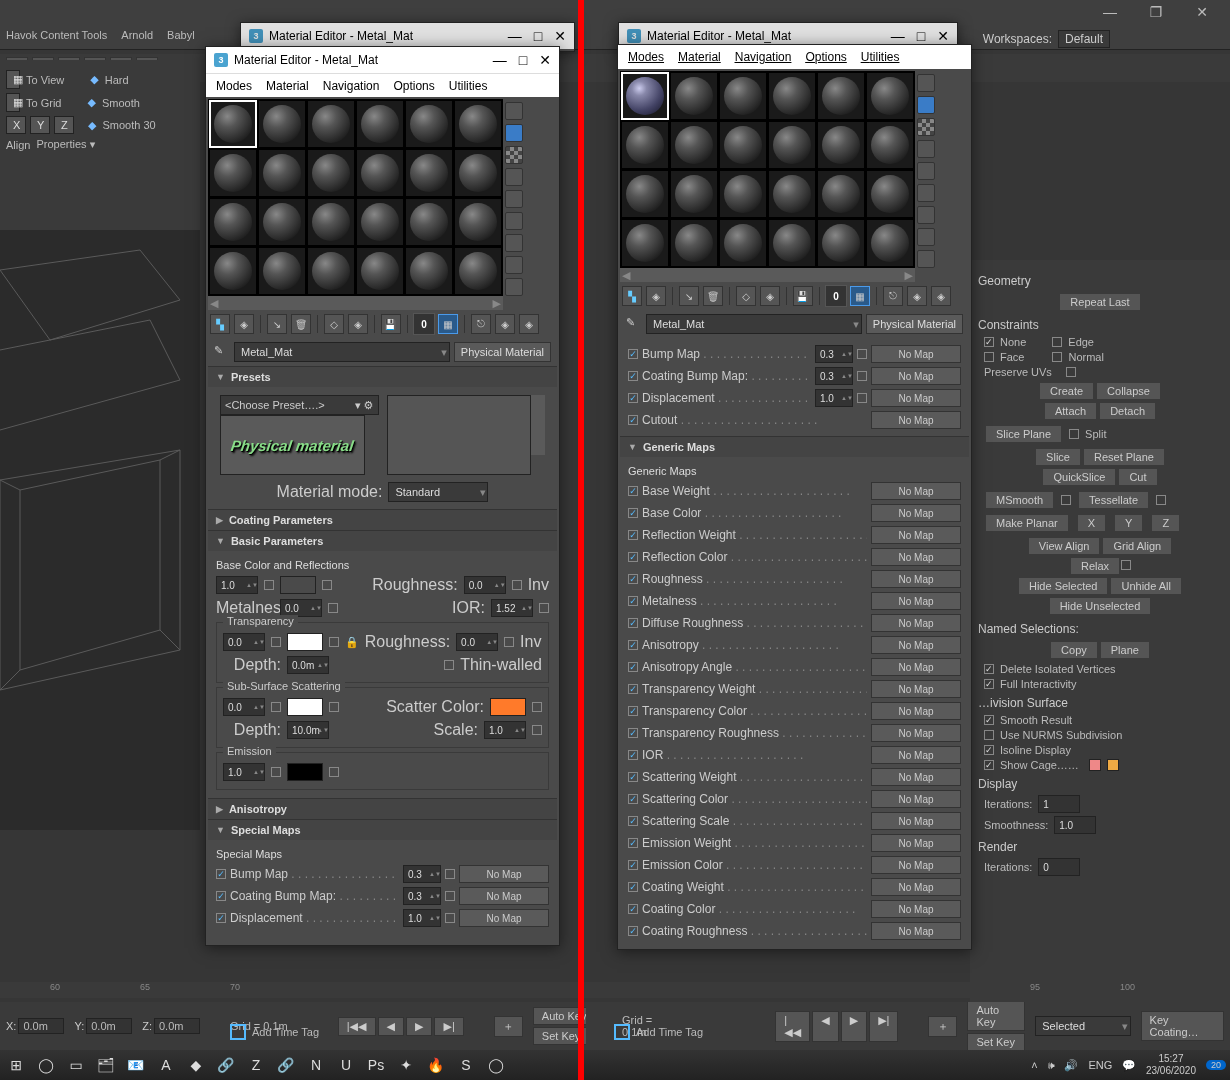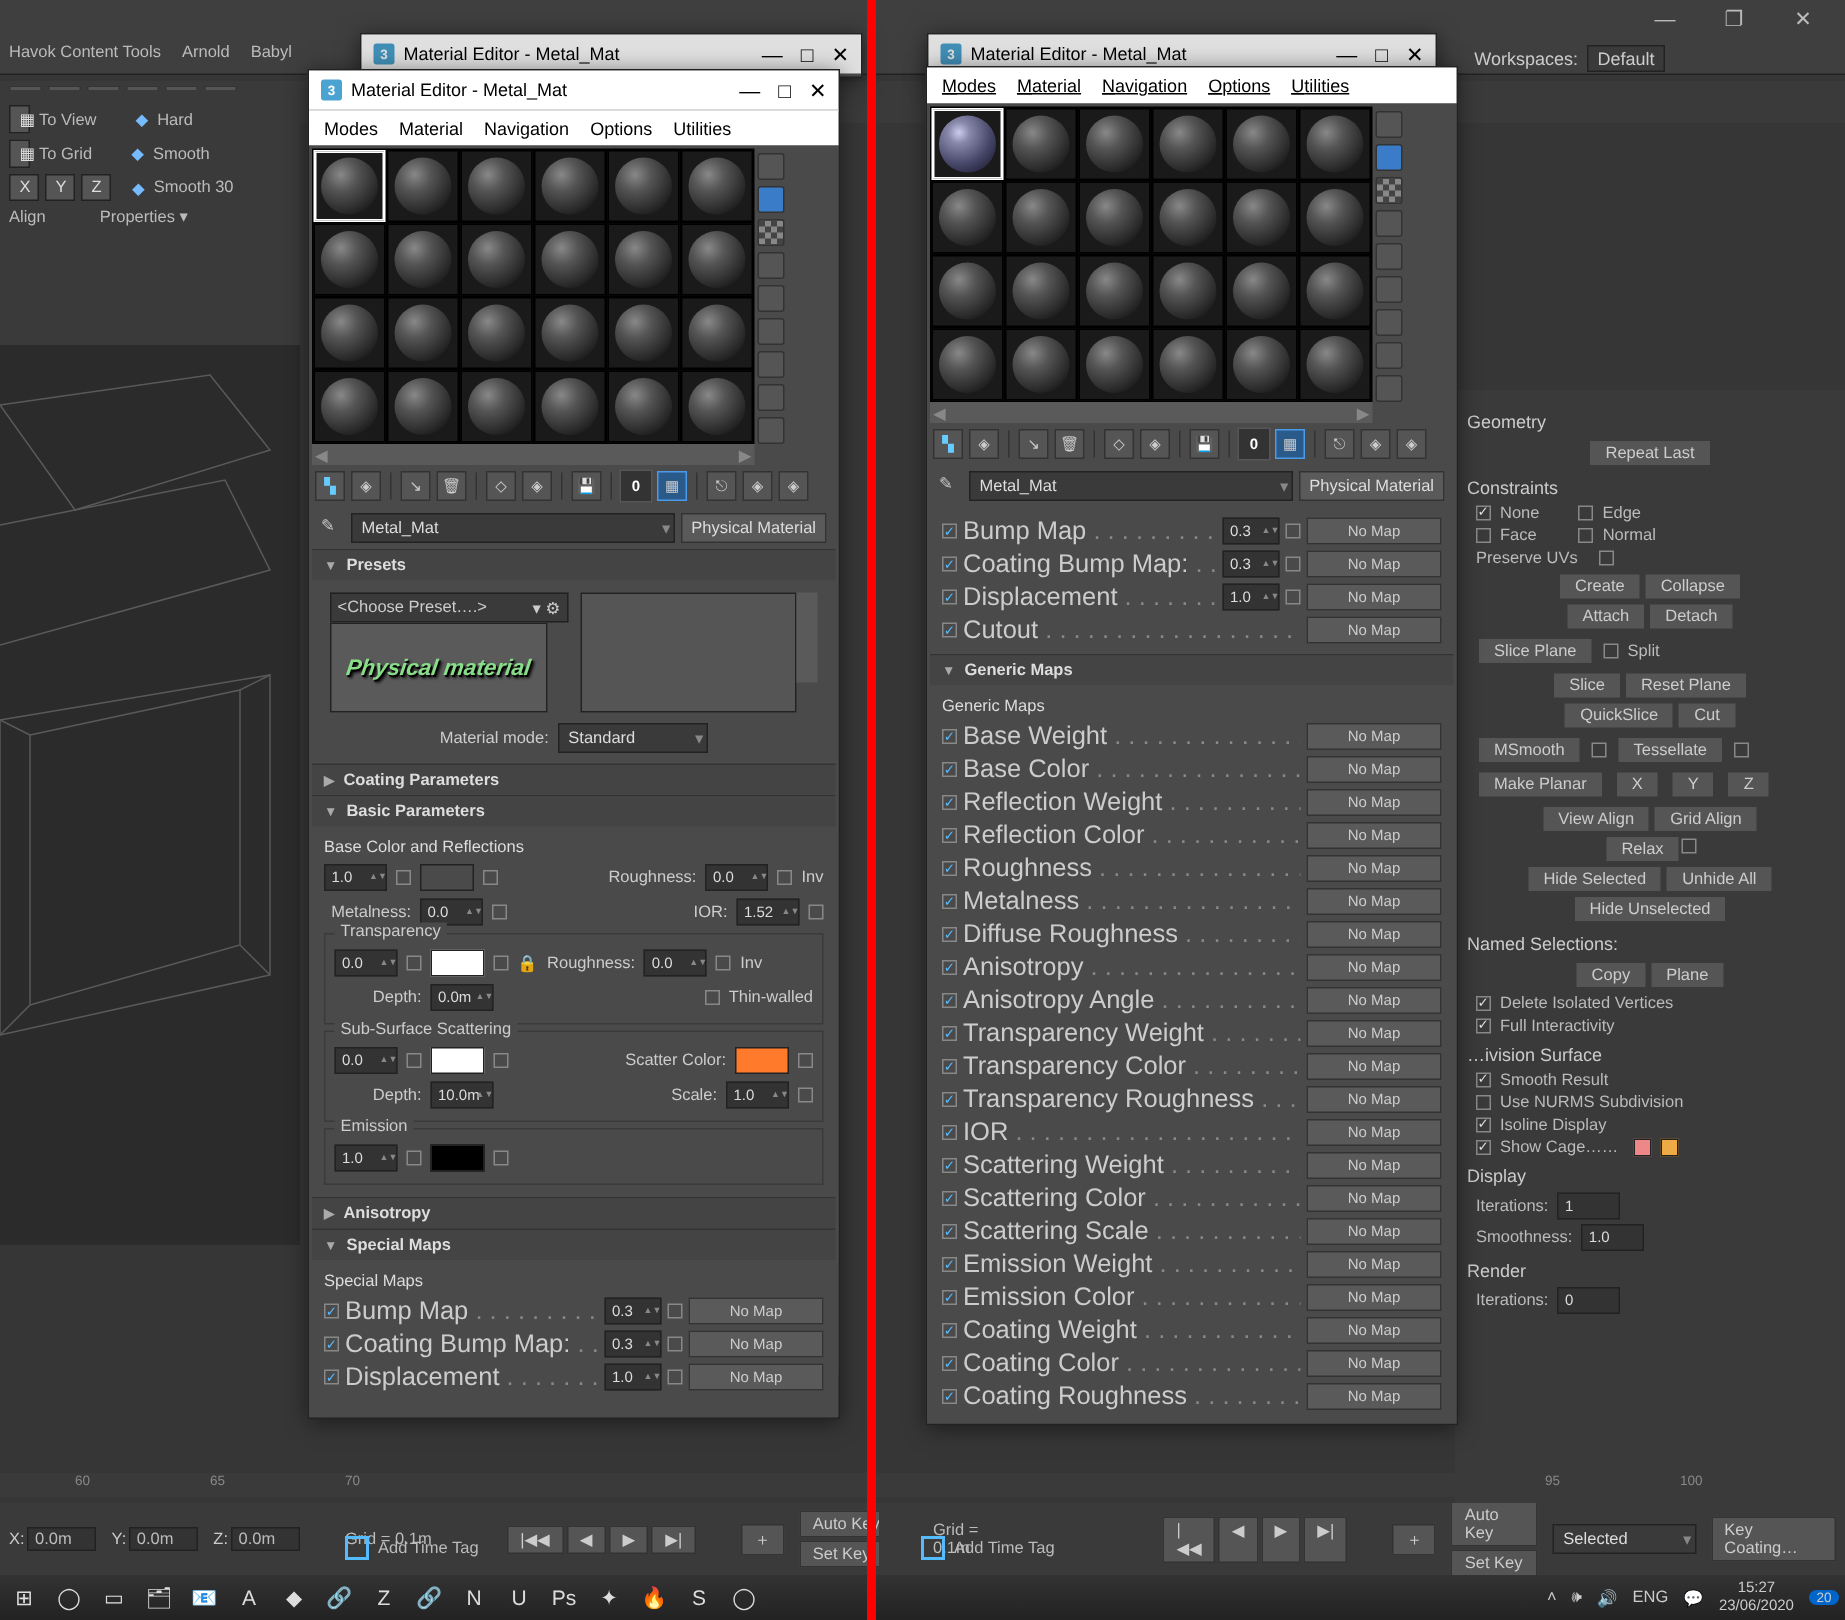--- a/index.html
+++ b/index.html
@@ -66,40 +66,40 @@
 .name-field .carets{ color:#888; letter-spacing:-4px; }
 .type-btn { background:#5a5a5a; border:1px solid #333; color:#ddd; padding:2px 6px; height:20px; display:flex; align-items:center; font-size:11px;}
 
 .rollout { border-top:1px solid #333; }
 .rollout-head { background:#444; padding:4px 8px; display:flex; align-items:center; gap:6px; font-size:11px; color:#ddd; font-weight:bold;}
 .rollout-head .tri { font-size:9px; color:#aaa;}
 .rollout-body { padding:4px 8px; background:#4a4a4a;}
 .sub-head { color:#ddd; font-size:11px; margin:4px 0;}
 
 .param-row { display:flex; align-items:center; gap:6px; margin:3px 0; min-height:20px;}
-.param-lbl { color:#ccc; font-size:11px;}
+.param-lbl { color:#ccc; font-size:16px;}
 .param-lbl.rt { text-align:right; flex:1;}
 .spinner { background:#333; border:1px solid #222; color:#ddd; padding:1px 4px; width:42px; height:18px; font-size:10px; display:flex; align-items:center; position:relative;}
 .spinner .arr { position:absolute; right:0; top:0; bottom:0; width:10px; display:flex; flex-direction:column; font-size:6px; color:#888; align-items:center; justify-content:center;}
 .colorbox { width:36px; height:18px; border:1px solid #222;}
 .small-check { width:10px; height:10px; border:1px solid #888; display:inline-block;}
 .padlock { color:#999; font-size:11px;}
 
 .preset-area { display:flex; gap:8px; padding:4px;}
 .preset-combo { background:#3a3a3a; border:1px solid #222; height:20px; display:flex; align-items:center; padding:0 4px; justify-content:space-between; color:#ccc; font-size:11px;}
 .preset-thumb { width:145px; height:60px; background:#5a5a5a; border:1px solid #222; display:flex; align-items:center; justify-content:center; color:#8d8; font-weight:bold; font-style:italic; font-size:15px; text-align:center; text-shadow:1px 1px 0 #000, 2px 2px 2px #000; font-family: Georgia, serif;}
 .preset-scroll { width:14px; height:60px; background:#5a5a5a;}
 
 .group-frame { border:1px solid #3a3a3a; margin:4px 0; padding:6px 6px 4px; position:relative;}
 .group-frame .title { position:absolute; top:-8px; left:6px; background:#4a4a4a; padding:0 4px; font-size:11px; color:#ccc;}
 
 .map-row { display:flex; align-items:center; gap:4px; margin:2px 0; height:20px;}
 .map-row .chk { width:10px; height:10px; border:1px solid #888; display:inline-flex; align-items:center; justify-content:center;}
 .map-row .chk.on::after { content:"✓"; font-size:9px; color:#5bf;}
-.map-row .lbl { flex:1; color:#ccc; font-size:17px; white-space:nowrap; overflow:hidden;}
+.map-row .lbl { flex:1; color:#ccc; font-size:12px; white-space:nowrap; overflow:hidden;}
 .map-row .dots::after { content:" . . . . . . . . . . . . . . . . . . . . ."; color:#888;}
 .map-row .amt { width:38px; }
 .map-btn { width:90px; height:18px; background:#5a5a5a; border:1px solid #333; color:#ccc; font-size:10px; display:flex; align-items:center; justify-content:center;}
 
 .statusbar { position:absolute; left:0; right:0; bottom:30px; height:48px; background:#3a3a3a; display:flex; align-items:center; padding:0 6px; gap:10px; font-size:11px; overflow:hidden;}
 .statusbar.right-half { left:586px; }
 .coord-box { display:flex; align-items:center; gap:2px;}
 .coord-box .lbl{ color:#ccc; }
 .coord-box .val{ background:#333; border:1px solid #222; padding:1px 4px; width:46px;}
 .sb-btn { background:#555; border:1px solid #333; padding:2px 8px; color:#ccc;}
@@ -172,21 +172,21 @@
       <div class="xyz">
       <span class="lt-btn">X</span>
       <span class="lt-btn">Y</span>
       <span class="lt-btn">Z</span>
       </div>
     <span style="margin-left:8px;color:#7bf;">◆</span>
       <span>Smooth 30</span>
     </div>
   <div class="lt-row">
       <span>Align</span>
-    <span style="margin-left:30px;">Properties ▾</span>
+    <span style="">Properties ▾</span>
     </div>
 </div>
 
 <div class="viewport-wire">
   <svg viewBox="0 0 200 600">
       <g stroke="#5a5a5a" stroke-width="1" fill="none">
     <path d="M 0 40 L 140 20 L 180 70 L 50 110 Z"></path>
         <path d="M 0 120 L 150 90 L 180 150 L 0 200"></path>
     <path d="M 0 250 L 180 220 L 180 420 L 0 460 Z"></path>
         <path d="M 20 260 L 160 230 L 160 400 L 20 440 Z"></path>

